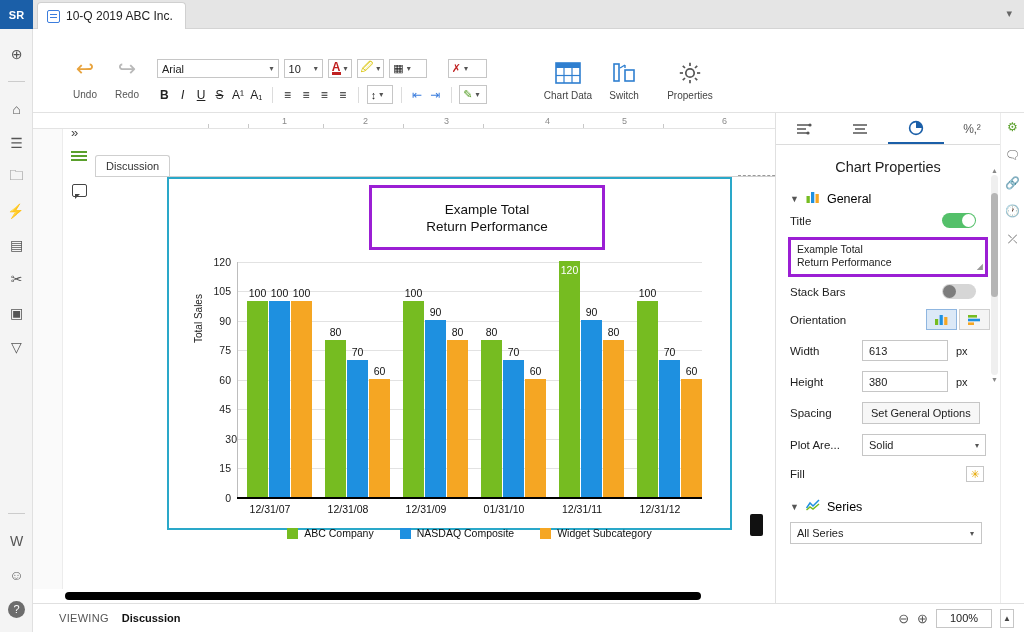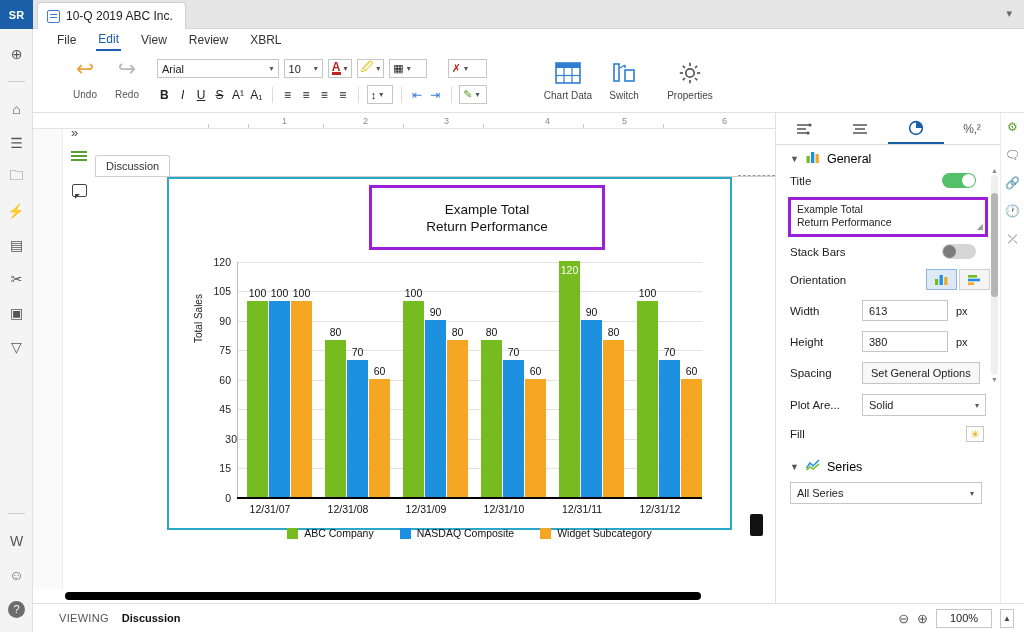--- a/index.html
+++ b/index.html
@@ -285,29 +285,20 @@
   </div>
 
   <div class="tabbar">
     <div class="doc-tab">
       <span class="t-ico"></span>
       <span>10-Q 2019 ABC Inc.</span>
     </div>
     <div class="tabbar-caret">▾</div>
   </div>
 
-  <div class="menustrip">
-    <div class="menu-items">
-      <div class="menu-item">File</div>
-      <div class="menu-item active">Edit</div>
-      <div class="menu-item">View</div>
-      <div class="menu-item">Review</div>
-      <div class="menu-item">XBRL</div>
-    </div>
-  </div>
 
   <div class="ribbon">
 
     <div class="rib-group rib-undo">
       <div class="ub">
         <div class="ic undo-ic">↩</div>
         <div class="lb">Undo</div>
       </div>
       <div class="ub">
         <div class="ic redo-ic">↪</div>
@@ -542,21 +533,21 @@
         <div class="bar" style="left:490px; height:137px; background:#1e90e0">
             <span class="vlab">70</span>
           </div>
         <div class="bar" style="left:512px; height:118px; background:#f5a623">
             <span class="vlab">60</span>
           </div>
 
         <div class="xtick" style="left:70px;  width:62px">12/31/07</div>
         <div class="xtick" style="left:148px; width:62px">12/31/08</div>
         <div class="xtick" style="left:226px; width:62px">12/31/09</div>
-        <div class="xtick" style="left:304px; width:62px">12/31/10</div>
+        <div class="xtick" style="left:304px; width:62px">01/31/10</div>
         <div class="xtick" style="left:382px; width:62px">12/31/11</div>
         <div class="xtick" style="left:460px; width:62px">12/31/12</div>
 
         <div class="legend">
           <div class="leg">
             <span class="sw" style="background:#76bc21"></span>
             <span>ABC Company</span>
           </div>
           <div class="leg">
             <span class="sw" style="background:#1e90e0"></span>
@@ -597,20 +588,21 @@
         <svg width="16" height="16" viewBox="0 0 16 16" aria-hidden="true">
           <circle cx="8" cy="8" r="6.4" fill="none" stroke="#1b5fa8" stroke-width="1.6"></circle>
           <path d="M8 8 L8 1.6 A6.4 6.4 0 0 1 14.4 8 Z" fill="#1b5fa8"></path>
         </svg>
       </div>
       <div class="rtab">
         <span style="font-size:12px">%‚²</span>
       </div>
     </div>
 
+    <div class="rtitle">Chart Properties</div>
 
     <div class="rsection">
       <span class="chev">▼</span>
       <span>
         <svg width="14" height="12" viewBox="0 0 14 12" aria-hidden="true">
           <rect x="0.5" y="5" width="3.3" height="7" fill="#76bc21"></rect>
           <rect x="5" y="1" width="3.3" height="11" fill="#1e90e0"></rect>
           <rect x="9.5" y="3" width="3.3" height="9" fill="#f5a623"></rect>
         </svg>
       </span>

